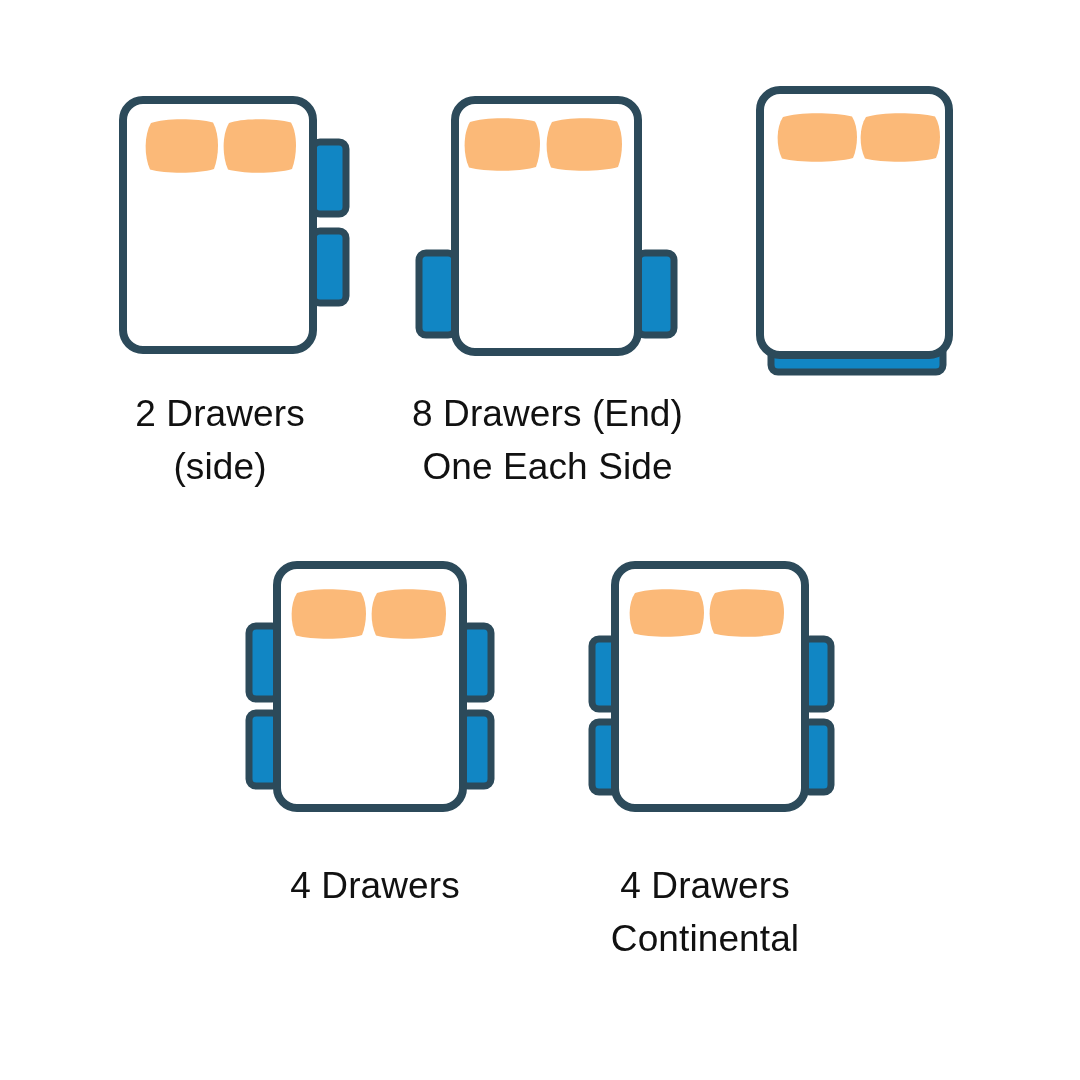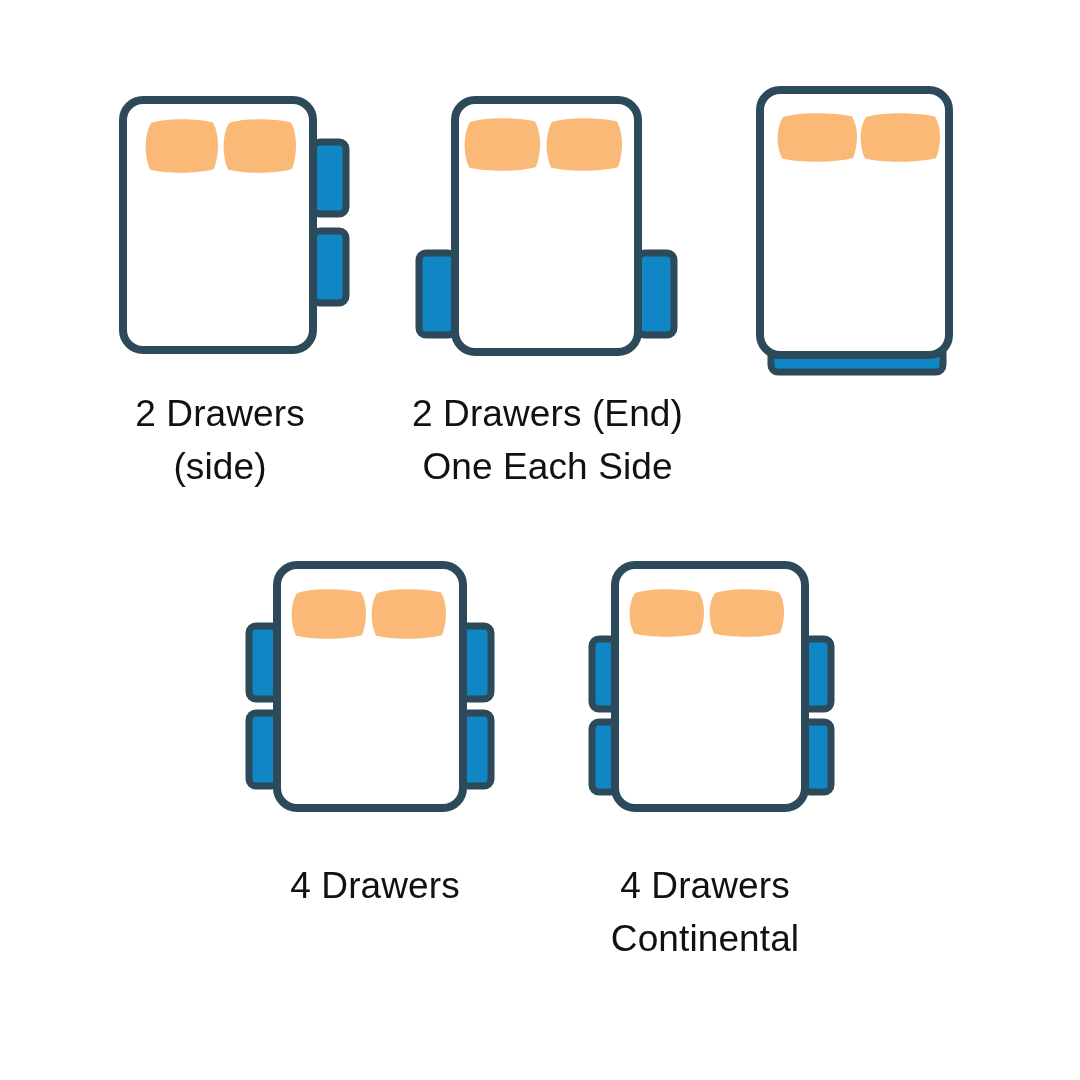--- a/index.html
+++ b/index.html
@@ -71,21 +71,21 @@
             <rect x="638" y="253" width="36" height="82" rx="7" ry="7" fill="#1186C4" stroke="#2C4A5A" stroke-width="7" stroke-linejoin="round" style="pointer-events: auto;"></rect>
           </g>
           <rect x="455" y="100" width="183" height="252" rx="20" ry="20" fill="#FFFFFF" stroke="#2C4A5A" stroke-width="8" stroke-linejoin="round" style="pointer-events: auto;"></rect>
           <g>
             <path d="M 5,4 C 18.75,-1 52.5,-1 70,3.5 C 77,15.6 76,36.4 71,49 C 54,54 21.000000000000004,54 4,49.5 C -2,36.4 -2,15.6 5,4 Z" transform="translate(465,118)" fill="#FBB978" stroke="none"></path>
             <path d="M 5,4 C 18.75,-1 52.5,-1 70,3.5 C 77,15.6 76,36.4 71,49 C 54,54 21.000000000000004,54 4,49.5 C -2,36.4 -2,15.6 5,4 Z" transform="translate(547,118)" fill="#FBB978" stroke="none"></path>
           </g>
         </g>
       </svg>
     </div>
-    <div class="caption" style="left: 375px; top: 388px; width: 345px;">2 Drawers (End)
+    <div class="caption" style="left: 375px; top: 388px; width: 345px;">8 Drawers (End)
 One Each Side</div>
     <div class="bed-cell" style="left: 0px; top: 0px; width: 1080px; height: 1080px; pointer-events: none;">
       <svg width="1080" height="1080" viewBox="0 0 1080 1080" class="bed-svg-wrap" style="pointer-events: none;">
         <g>
           <g>
             <rect x="771" y="341" width="172" height="31" rx="7" ry="7" fill="#1186C4" stroke="#2C4A5A" stroke-width="7" stroke-linejoin="round" style="pointer-events: auto;"></rect>
           </g>
           <rect x="760" y="90" width="189" height="265" rx="20" ry="20" fill="#FFFFFF" stroke="#2C4A5A" stroke-width="8" stroke-linejoin="round" style="pointer-events: auto;"></rect>
           <g>
             <path d="M 5,4 C 19.75,-1 55.3,-1 74,3.5 C 81,14.399999999999999 80,33.599999999999994 75,45 C 56.879999999999995,50 22.12,50 4,45.5 C -2,33.599999999999994 -2,14.399999999999999 5,4 Z" transform="translate(778,113)" fill="#FBB978" stroke="none"></path>

